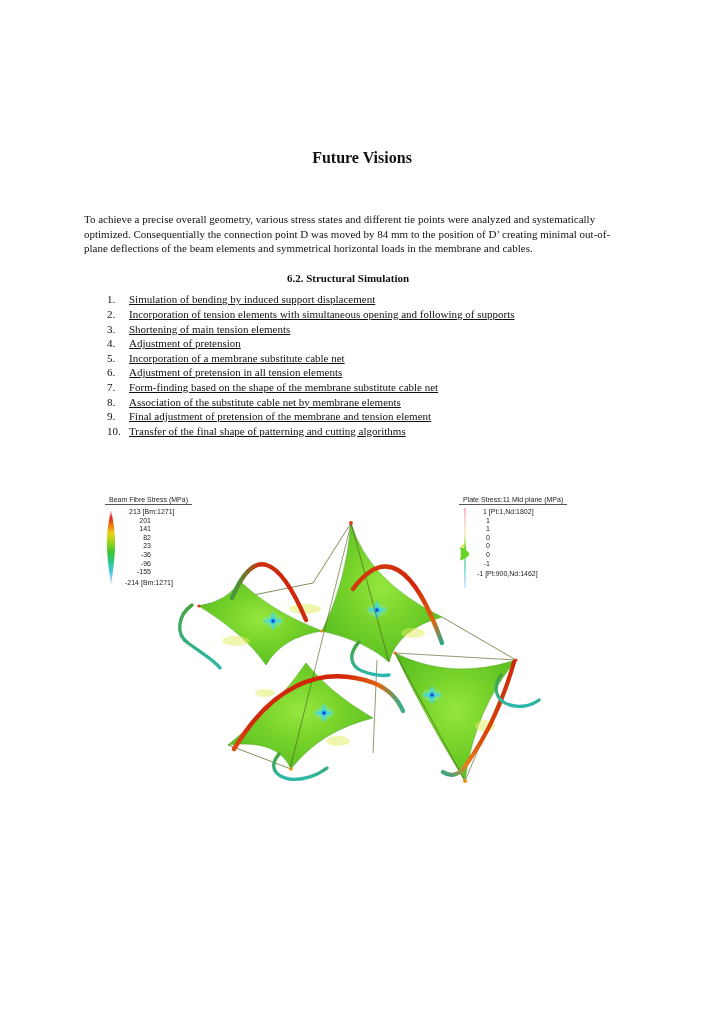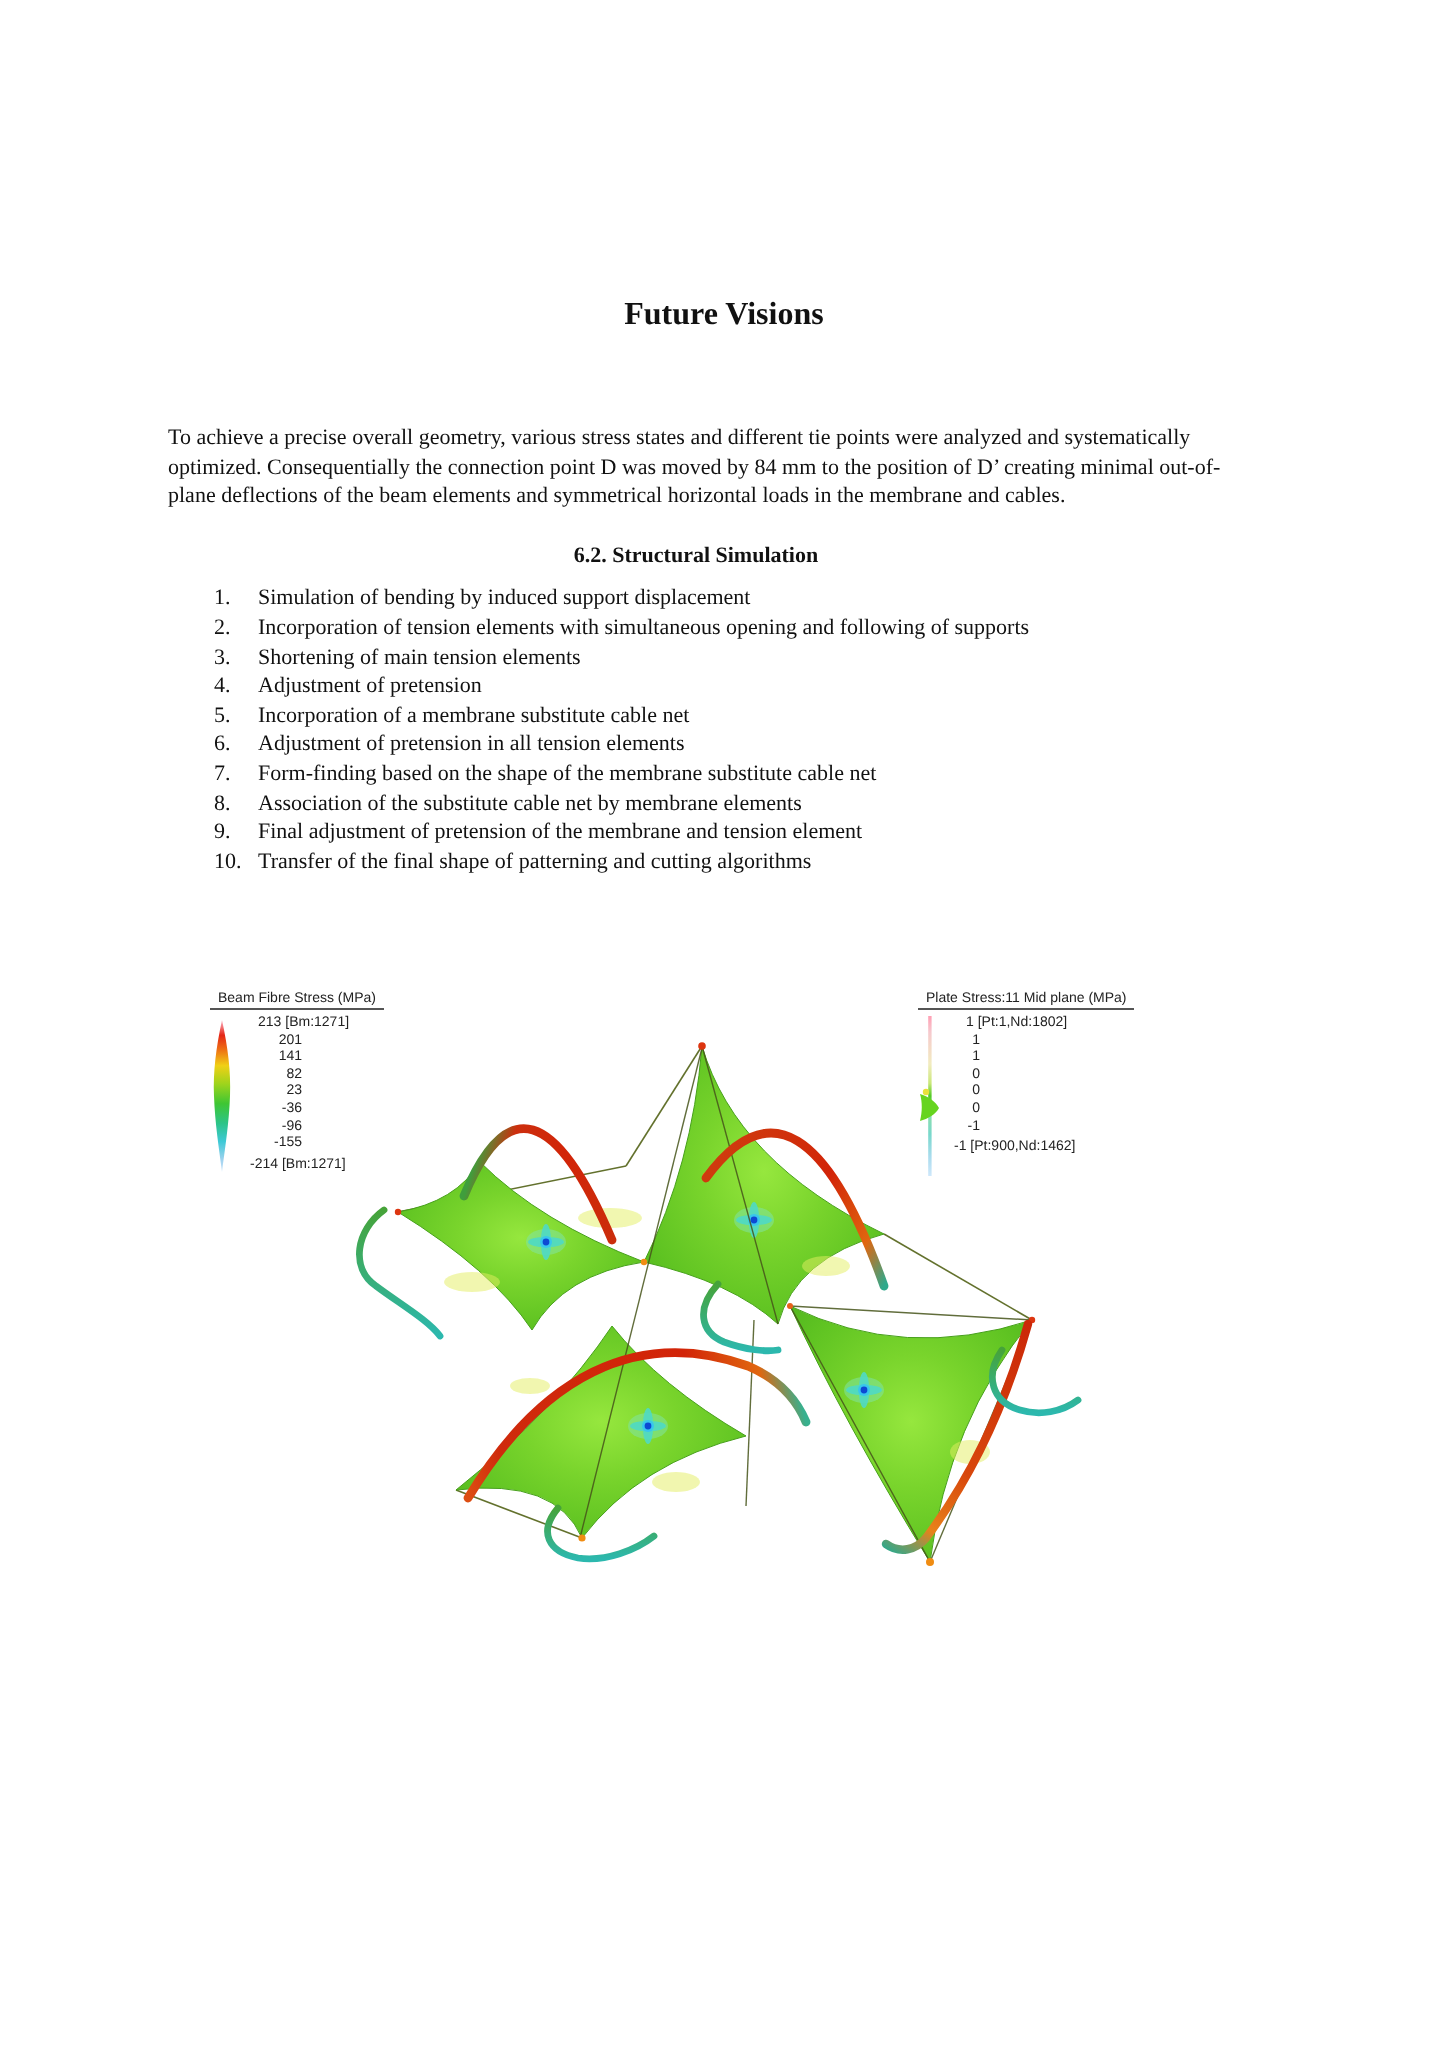--- a/index.html
+++ b/index.html
@@ -10,21 +10,21 @@
   }
   
   .header { position:absolute; top:147px; left:0; width:100%; text-align:center; }
   .header-line1 { font-style:italic; font-size:10px; letter-spacing:0.05px; color:#222; }
   .header-line2 { font-weight:bold; font-size:16px; margin-top:2px; color:#111; }
   
   .content { position:absolute; left:84px; top:212px; width:528px; font-size:11px; line-height:14.6px; }
   .body-para { margin:0; }
   .section-heading { font-size:11px; font-weight:bold; margin:15px 0 7px 0;text-align:center; }
   .steps { list-style:none; counter-reset:step; margin:2px 0 0 0; padding:0 0 0 45px; }
-  .steps li { position:relative; counter-increment:step; }
+  .steps li { position:relative; counter-increment:step;text-decoration:underline; }
   .steps li::before { content: counter(step) "."; position:absolute; left:-22px; }
   
   .legend { position:absolute; font-family:"Liberation Sans", sans-serif; font-size:7px; color:#222; }
   .legend-title { border-bottom:1px solid #555; padding:0 4px 1px 4px; white-space:nowrap; width:max-content; }
   .legend-body { display:flex; margin-top:3px; }
   .spindle { width:12px; height:80px; flex:none; }
   .legend-col { margin-left:2px; }
   .legend-extreme { line-height:8.6px; white-space:nowrap; }
   .legend-max { margin-left:10px; }
   .legend-min { margin-left:6px; margin-top:2px; }

